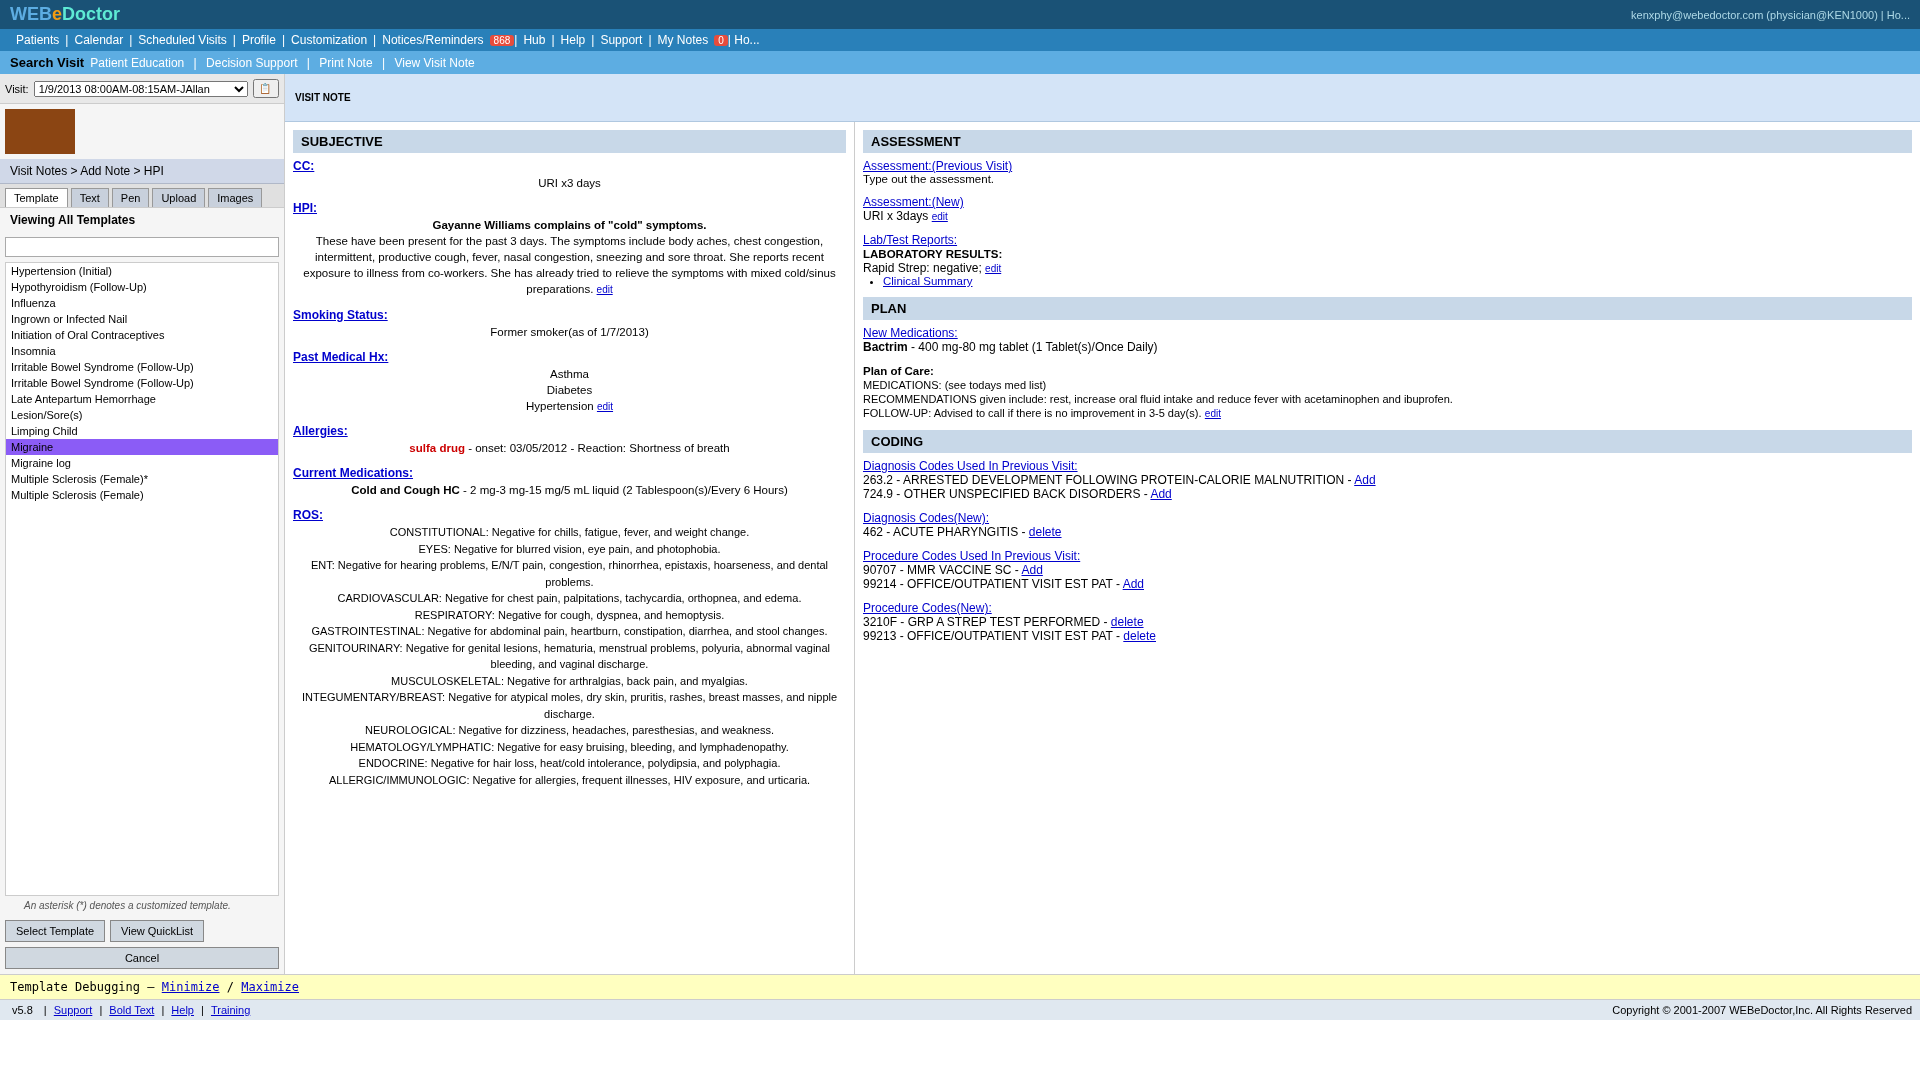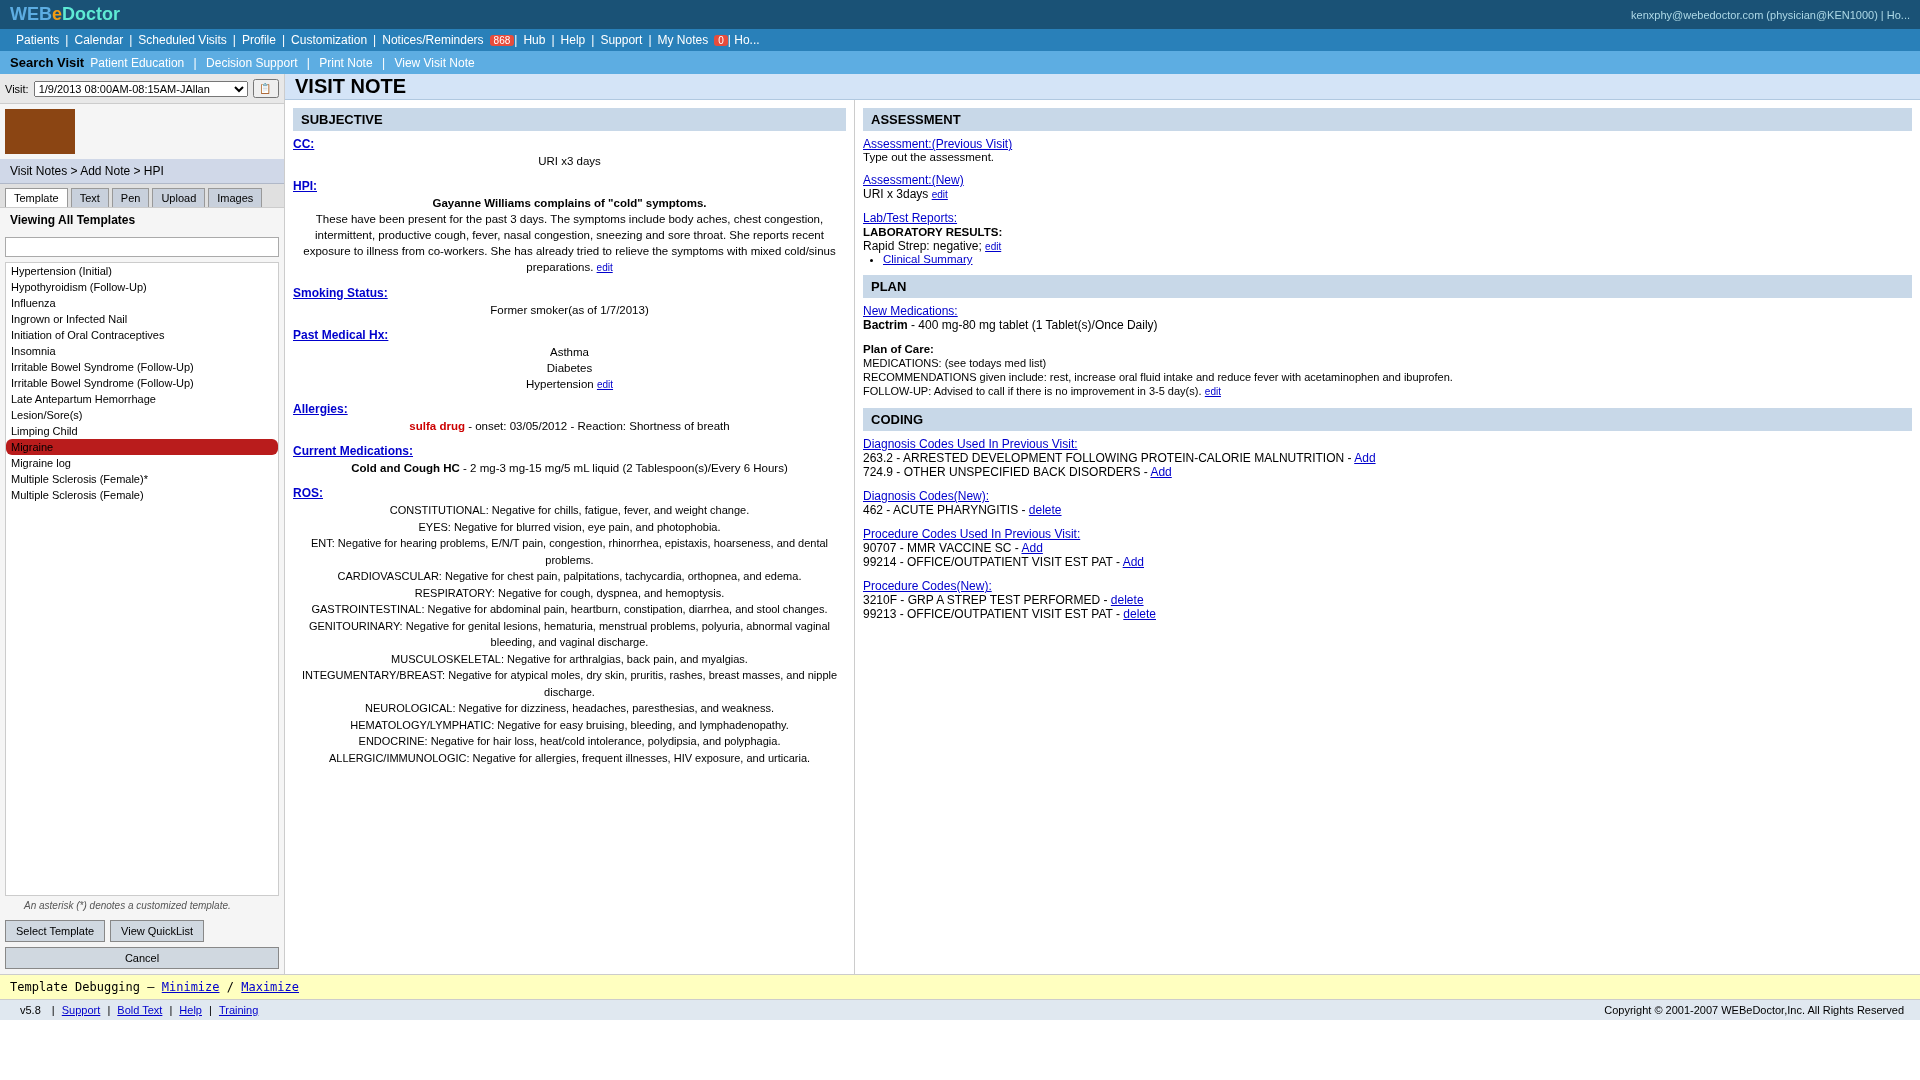--- a/index.html
+++ b/index.html
@@ -37,32 +37,32 @@
     #tabs { display: flex; padding: 4px 5px 0; gap: 3px; background: #e0e0e0; border-bottom: 1px solid #ccc; }
     #tabs .tab { padding: 3px 8px; background: #c8d0dc; border: 1px solid #999; border-bottom: none; cursor: pointer; font-size: 11px; }
     #tabs .tab.active { background: #fff; }
 
     #viewing-label { padding: 5px 10px; font-size: 12px; font-weight: bold; }
     #search-box { margin: 5px; }
     #search-box input { width: 100%; padding: 3px; font-size: 11px; border: 1px solid #aaa; }
 
     #template-list { flex: 1; overflow-y: auto; border: 1px solid #ccc; margin: 0 5px; background: #fff; }
     #template-list .item { padding: 2px 5px; font-size: 11px; cursor: pointer; }
-    #template-list .item.selected { background: #b91c1c; border-radius: 6px; }
+    #template-list .item.selected { background: #8b5cf6; }
 
     #asterisk-note { padding: 4px 24px; font-size: 10px; color: #555; font-style: italic; }
     #template-buttons { padding: 5px; display: flex; gap: 5px; }
     #template-buttons button { padding: 4px 10px; font-size: 11px; cursor: pointer; background: #d0d8e0; border: 1px solid #888; }
     #cancel-btn { padding: 4px 10px; font-size: 11px; cursor: pointer; background: #d0d8e0; border: 1px solid #888; margin: 0 5px 5px; }
 
     
     #right-content { flex: 1; overflow-y: auto; display: flex; flex-direction: column; }
 
     
-    #visit-note-header { background: #d4e4f7; padding: 1px 10px; font-size: 20px; font-weight: bold; border-bottom: 1px solid #b0c8e0; }
+    #visit-note-header { background: #d4e4f7; padding: 18px 10px; font-size: 10px; font-weight: bold; border-bottom: 1px solid #b0c8e0; }
 
     
     #note-columns { display: flex; flex: 1; }
     #subjective { width: 570px; min-width: 570px; border-right: 1px solid #ccc; padding: 8px; overflow-y: auto; }
     #assessment-plan { flex: 1; padding: 8px; overflow-y: auto; }
 
     .section-header { background: #c8d8e8; padding: 4px 8px; font-size: 13px; font-weight: bold; margin-bottom: 6px; }
 
     
     .subj-section { margin-bottom: 8px; }
@@ -80,21 +80,21 @@
     .assess-section .edit-link { color: #0000cc; font-size: 10px; text-decoration: underline; cursor: pointer; }
     .assess-section ul { margin-left: 20px; }
     .assess-section li { font-size: 11.5px; }
     .plan-header { background: #c8d8e8; padding: 4px 8px; font-size: 13px; font-weight: bold; margin: 6px 0; }
     .coding-header { background: #c8d8e8; padding: 4px 8px; font-size: 13px; font-weight: bold; margin: 6px 0; }
     .files-header { background: #c8d8e8; padding: 4px 8px; font-size: 13px; font-weight: bold; margin: 6px 0; }
 
     
     #debug-bar { background: #ffffc0; padding: 5px 10px; font-size: 12px; font-family: monospace; border-top: 1px solid #ccc; }
     #debug-bar a { color: #0000cc; text-decoration: underline; cursor: pointer; }
-    #footer { background: #e0e8f0; padding: 4px 16px; display: flex; justify-content: space-between; align-items: center; font-size: 11px; border-top: 1px solid #ccc; }
+    #footer { background: #e0e8f0; padding: 4px 8px; display: flex; justify-content: space-between; align-items: center; font-size: 11px; border-top: 1px solid #ccc; }
     #footer .left a { color: #0000cc; text-decoration: underline; cursor: pointer; }
     #footer .left span { margin: 0 4px; }
 
     a { color: #0000cc; text-decoration: underline; cursor: pointer; }
   </style>
 </head>
 <body>
 
 <div id="header">
   <div class="logo">

